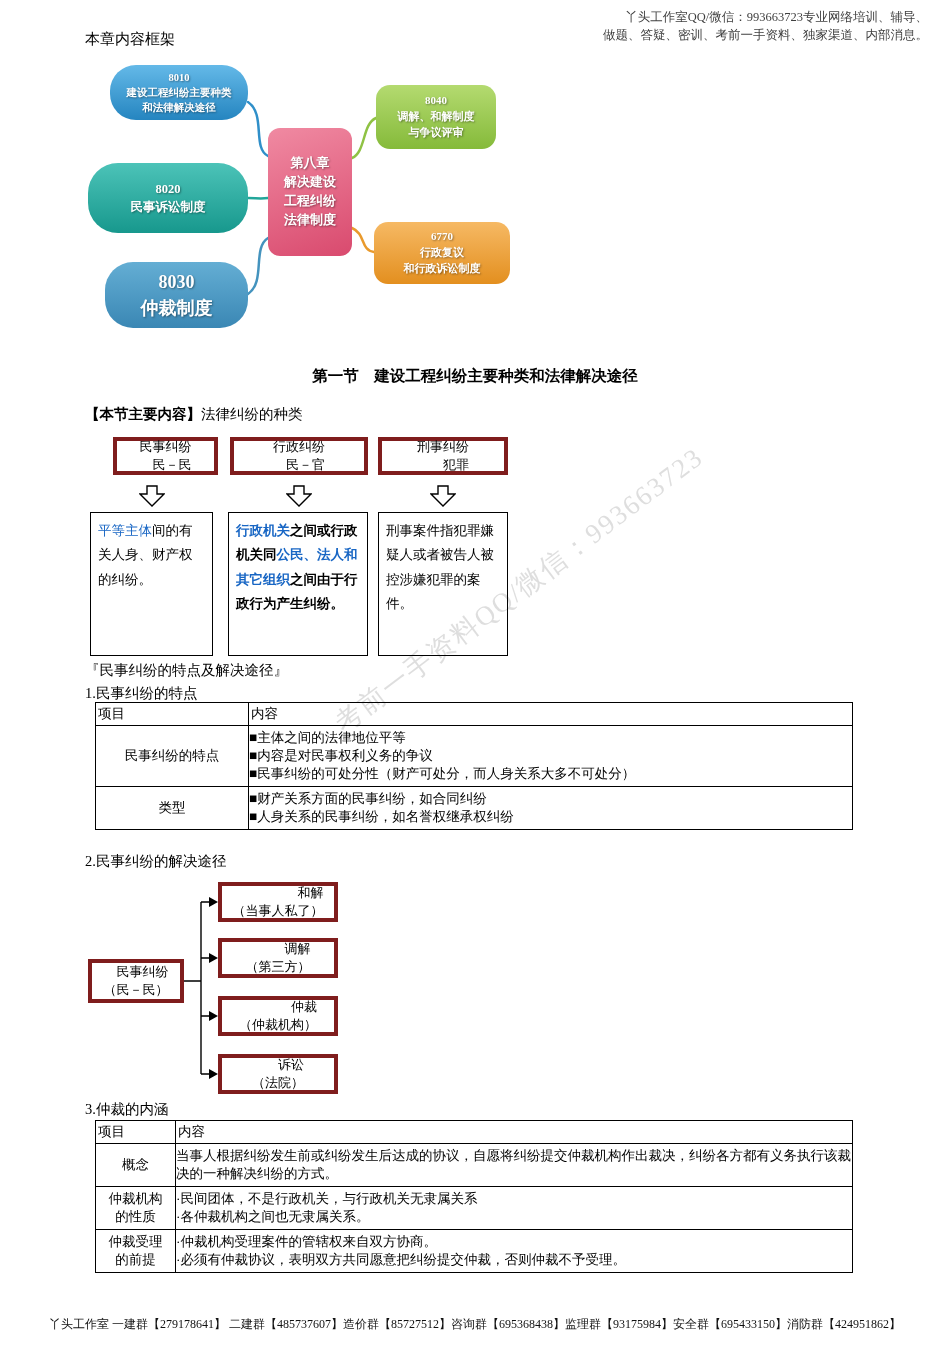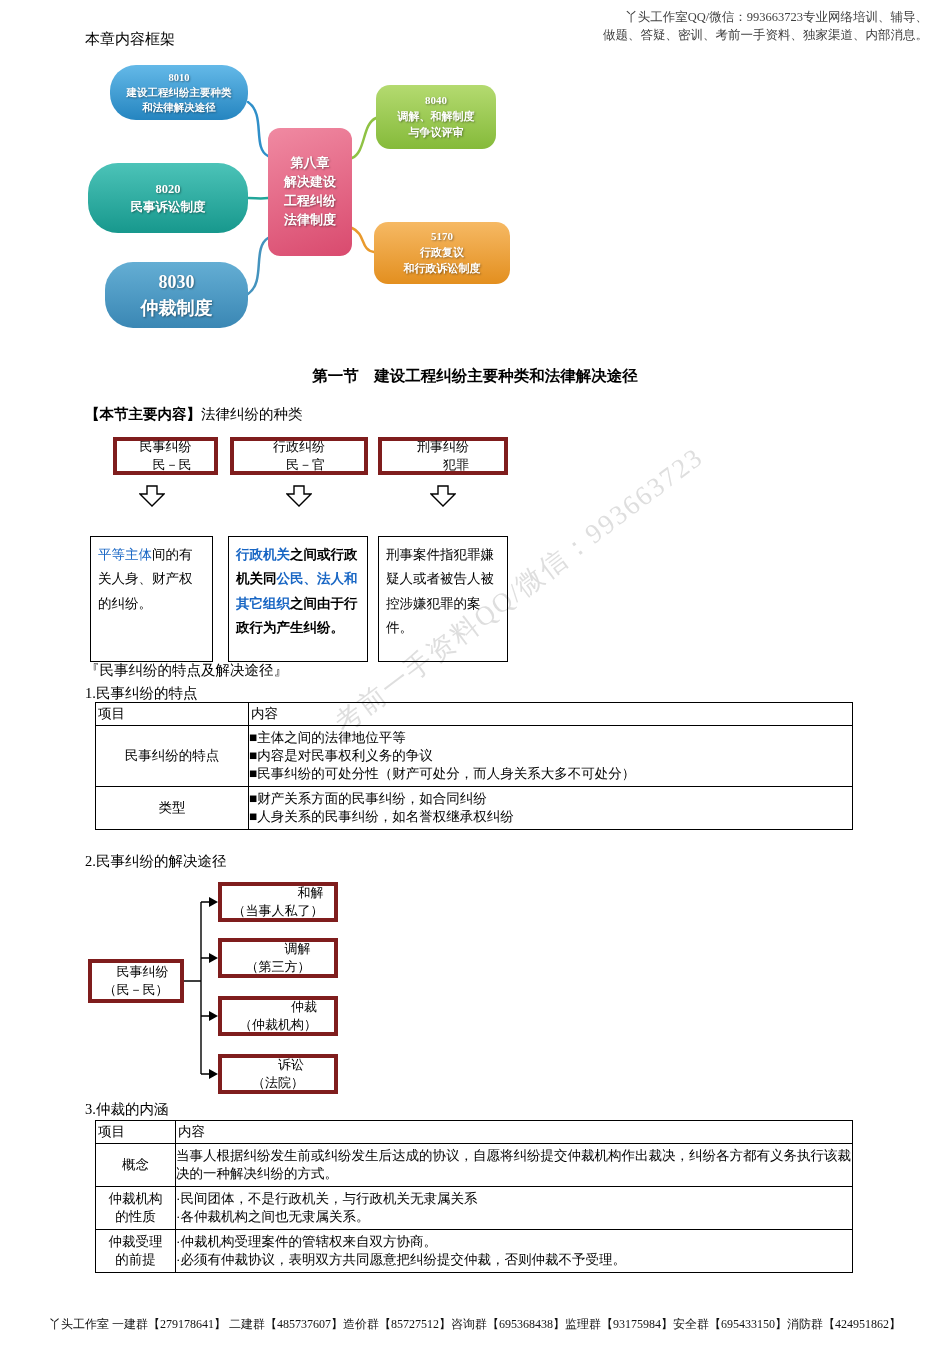--- a/index.html
+++ b/index.html
@@ -36,22 +36,22 @@
 
   .fbox { position: absolute; border: 4px solid #7f1d1d; display: flex; align-items: center; justify-content: center;
     text-align: right; font-size: 13px; line-height: 1.4; white-space: pre-line; z-index: 2; }
   .kb1 { left: 113px; top: 437px; width: 105px; height: 38px; }
   .kb2 { left: 230px; top: 437px; width: 138px; height: 38px; }
   .kb3 { left: 378px; top: 437px; width: 130px; height: 38px; }
 
   .darr { position: absolute; top: 485px; z-index: 2; }
   .a1 { left: 139px; } .a2 { left: 286px; } .a3 { left: 430px; }
 
-  .dbox { position: absolute; top: 512px; height: 126px; border: 1px solid #000; padding: 6px 7px;
-    font-size: 13.5px; line-height: 1.8; z-index: 2; margin-top: 24px; }
+  .dbox { position: absolute; top: 512px; height: 144px; border: 1px solid #000; padding: 6px 7px;
+    font-size: 13.5px; line-height: 1.8; z-index: 2; }
   .d1 { left: 90px; width: 123px; }
   .d2 { left: 228px; width: 140px; font-weight: bold; }
   .d3 { left: 378px; width: 130px; }
   .blue { color: #1866c4; }
 
   .bracket-title { position: absolute; left: 85px; top: 661px; font-size: 14.5px; z-index: 2; }
   .pt { position: absolute; left: 85px; font-size: 14.5px; z-index: 2; }
   .pt1 { top: 684px; } .pt2 { top: 852px; } .pt3 { top: 1100px; }
 
   table.tbl { position: absolute; border-collapse: collapse; z-index: 2; background: transparent; }
@@ -99,21 +99,21 @@
     <div class="mnode n8010 pre">8010
 建设工程纠纷主要种类
 和法律解决途径</div>
     <div class="mnode n8020 pre">8020
 民事诉讼制度</div>
     <div class="mnode n8030 pre">8030
 仲裁制度</div>
     <div class="mnode n8040 pre">8040
 调解、和解制度
 与争议评审</div>
-    <div class="mnode n8050 pre">5170
+    <div class="mnode n8050 pre">6770
 行政复议
 和行政诉讼制度</div>
   </div>
 
   <div class="sec-title">第一节　建设工程纠纷主要种类和法律解决途径</div>
 
   <div class="intro">
     <span class="bold">【本节主要内容】</span><span>法律纠纷的种类</span>
   </div>
 

